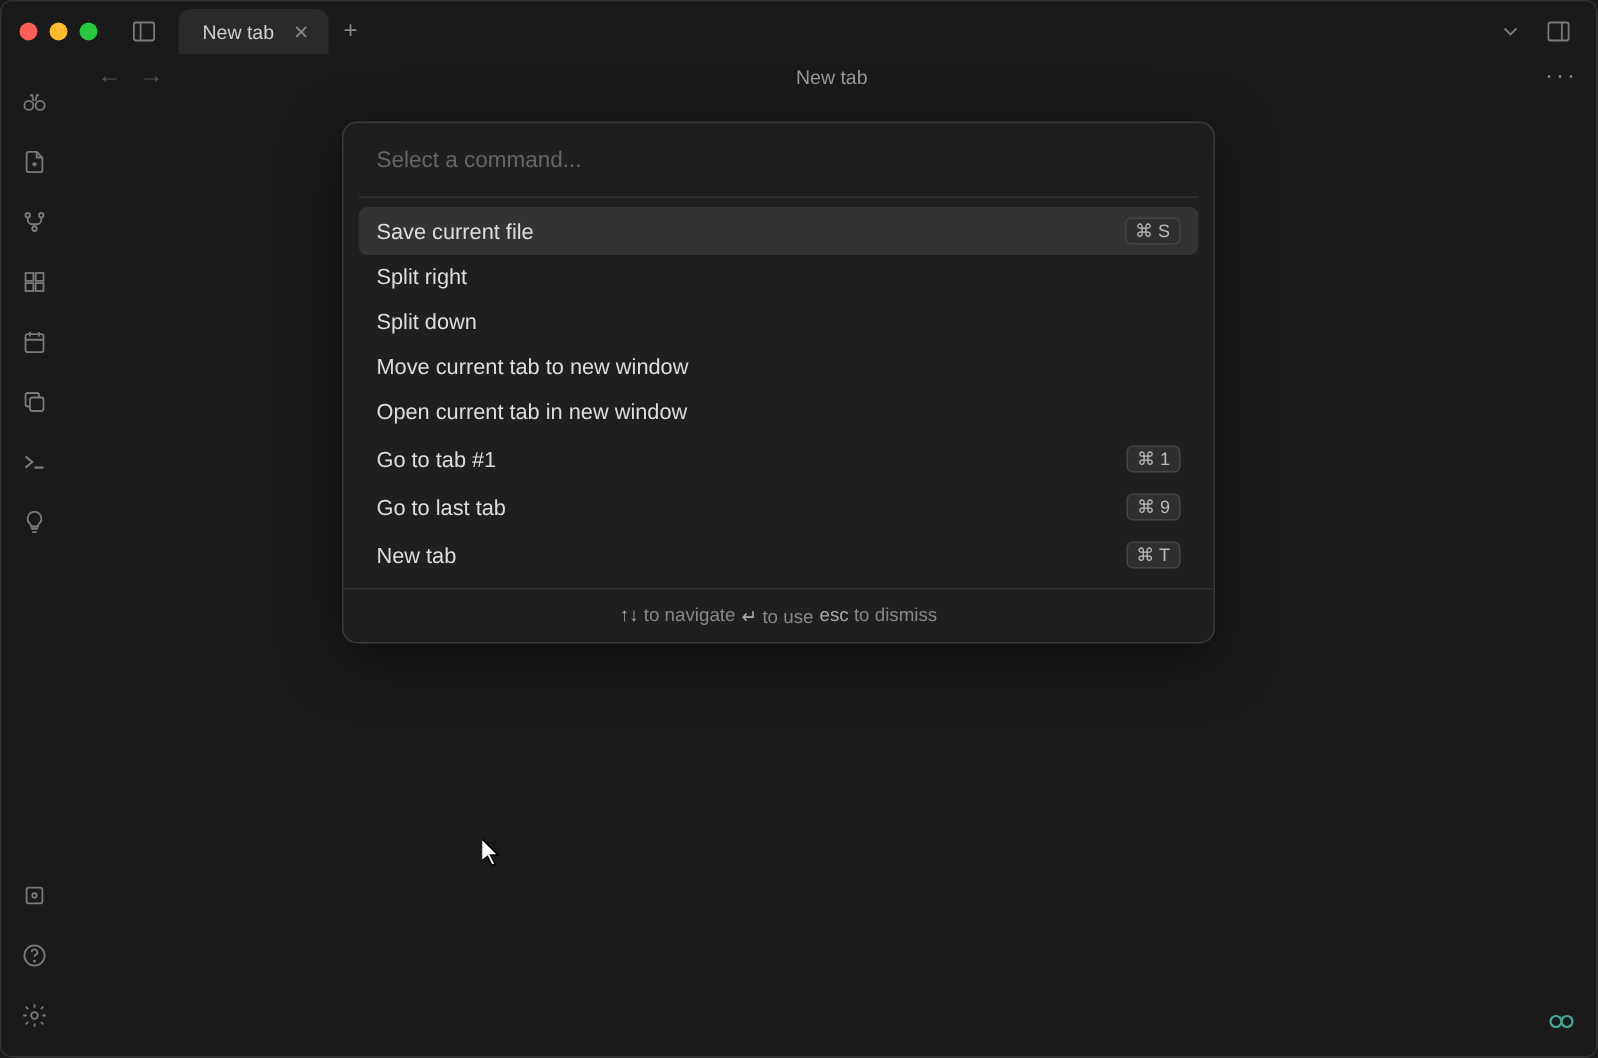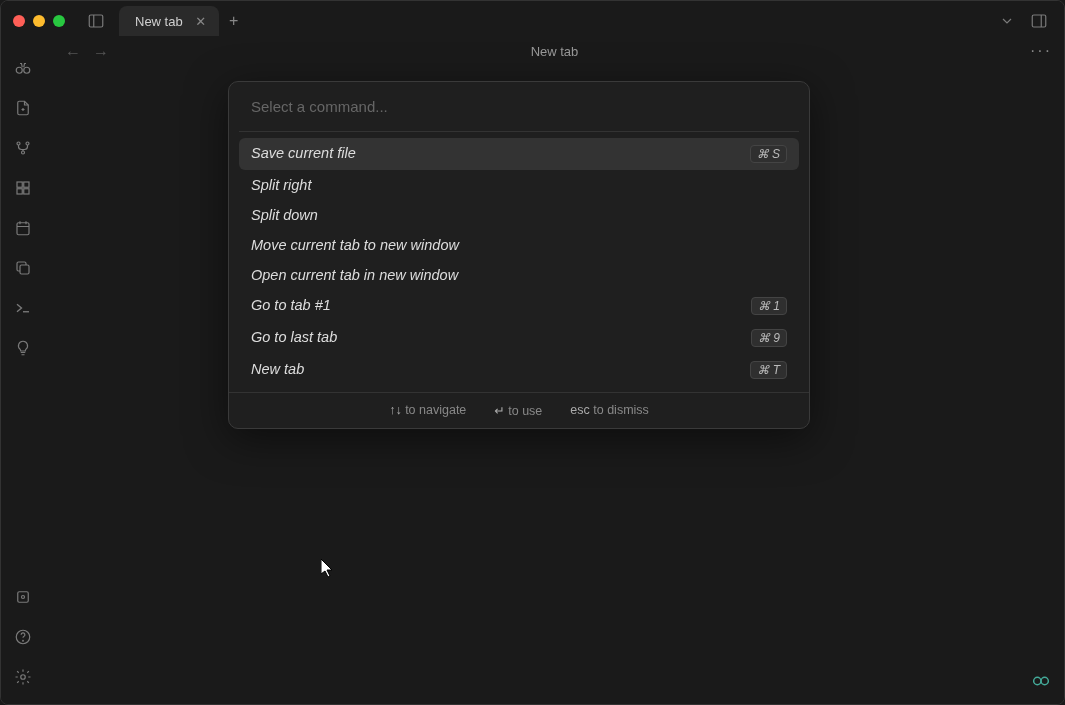--- a/index.html
+++ b/index.html
@@ -176,27 +176,26 @@
     .palette-divider {
       height: 1px;
       background: #333;
       margin: 0 10px;
     }
     .palette-list {
       padding: 6px 10px;
     }
     .palette-item {
       display: flex;
-      align-items: flex-start;
+      align-items: flex-end;
       justify-content: space-between;
       padding: 7px 12px;
       border-radius: 6px;
       cursor: pointer;
       font-size: 14.5px;
-      font-style: italic;
     }
     .palette-item.selected {
       background: #333;
     }
     .palette-item-label {
       color: #ddd;
     }
     .palette-shortcuts {
       display: flex;
       gap: 6px;
@@ -206,21 +205,21 @@
       border: 1px solid #444;
       border-radius: 4px;
       padding: 1px 6px;
       font-size: 12px;
       color: #bbb;
       font-family: -apple-system, sans-serif;
     }
     .palette-footer {
       display: flex;
       justify-content: center;
-      gap: 28px;
+      gap: 4px;
       padding: 10px;
       border-top: 1px solid #333;
       font-size: 12.5px;
       color: #888;
     }
     .footer-hint .key {
       color: #aaa;
       font-weight: 500;
     }
     .status-icon {

